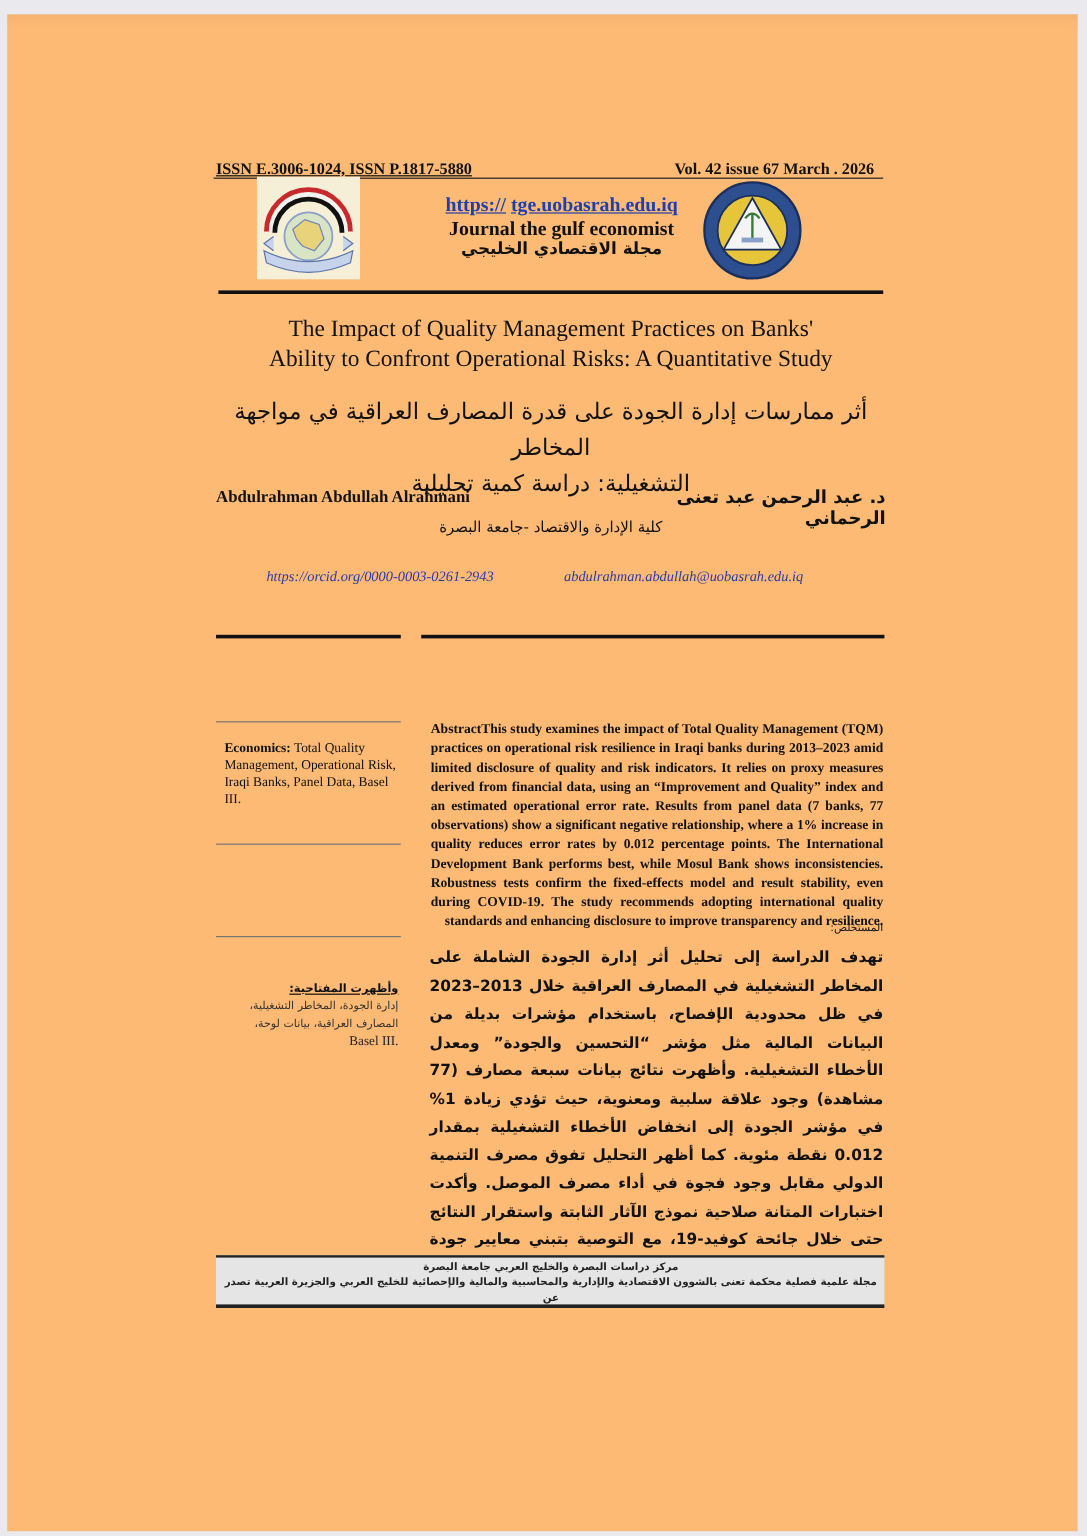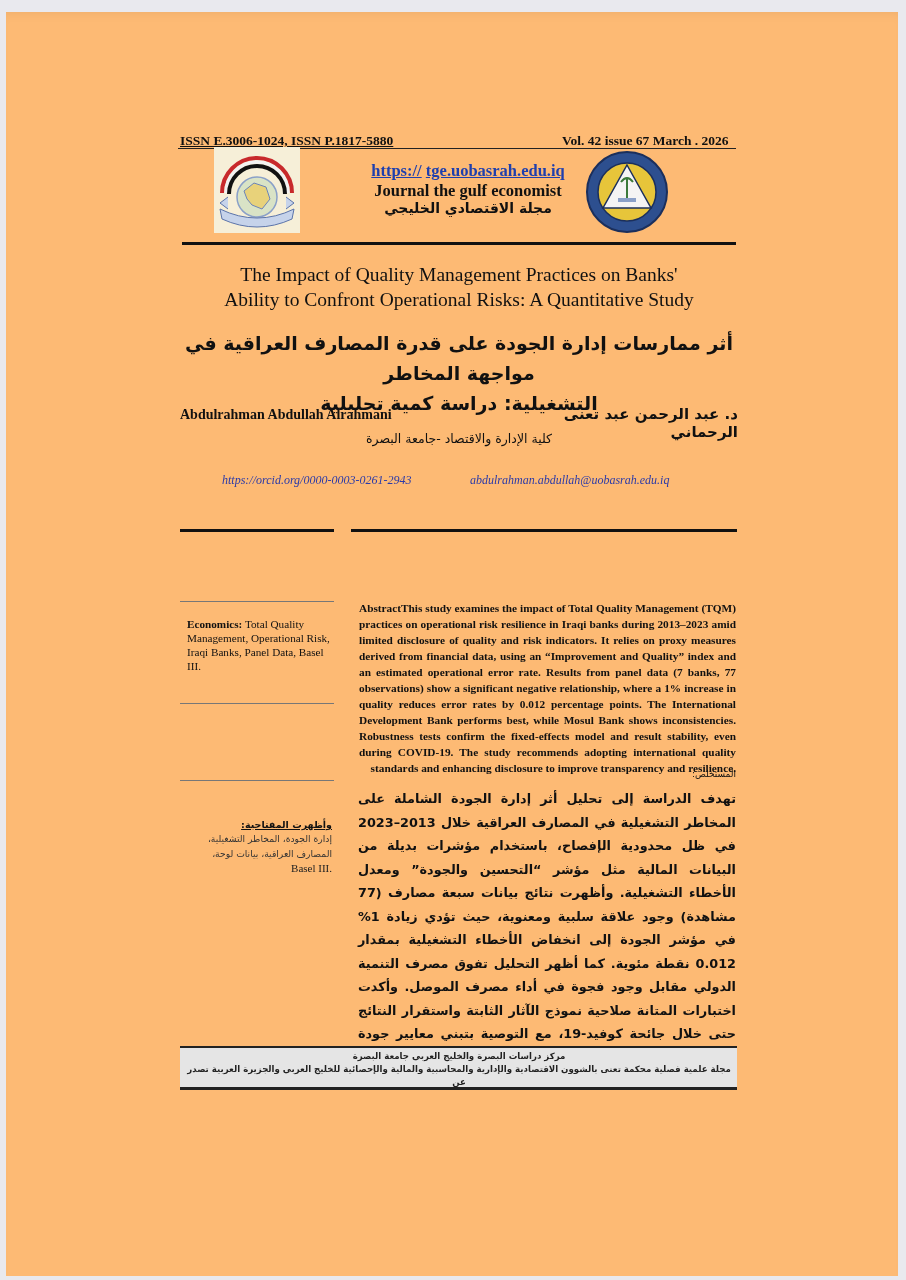--- a/index.html
+++ b/index.html
@@ -26,21 +26,21 @@
 
     .url { left: 356px; top: 149px; width: 212px; text-align: center; font-size: 16.5px; font-weight: bold; color: #1e3fae; }
     .url span { text-decoration: underline; }
     .jname { left: 356px; top: 169px; width: 212px; text-align: center; font-size: 16.5px; font-weight: bold; }
     .jname-ar { left: 356px; top: 188px; width: 212px; text-align: center; font-size: 14px; font-weight: bold; font-family: "DejaVu Sans", sans-serif; direction: rtl; }
 
     .hdr-rule-thick { left: 176px; top: 230px; width: 554px; height: 3px; background: #111; }
 
     
     .title-en { left: 172px; top: 250px; width: 562px; text-align: center; font-size: 19.5px; font-weight: normal; line-height: 25px; }
-    .title-ar { left: 172px; top: 316px; width: 562px; text-align: center; font-size: 19px; font-weight: bold; line-height: 30px;
+    .title-ar { left: 172px; top: 316px; width: 562px; text-align: center; font-size: 19px; font-weight: normal; line-height: 30px;
       font-family: "DejaVu Sans", sans-serif; direction: rtl; letter-spacing: -0.3px; }
 
     .author-en { left: 174px; top: 395px; font-size: 14px; font-weight: bold; }
     .author-ar { left: 486px; top: 393px; width: 246px; text-align: right; font-size: 15px; font-weight: bold; font-family: "DejaVu Sans", sans-serif; direction: rtl; }
     .college-ar { left: 172px; top: 419px; width: 562px; text-align: center; font-size: 12.5px; font-family: "DejaVu Sans", sans-serif; direction: rtl; }
     .college-en { left: 172px; top: 442px; width: 562px; text-align: center; font-size: 12px; font-weight: bold; font-family: "Liberation Sans", sans-serif; }
     .orcid { left: 216px; top: 461px; font-size: 12px; font-style: italic; color: #2b3aa8; }
     .email { left: 464px; top: 461px; font-size: 12px; font-style: italic; color: #2b3aa8; }
 
     

